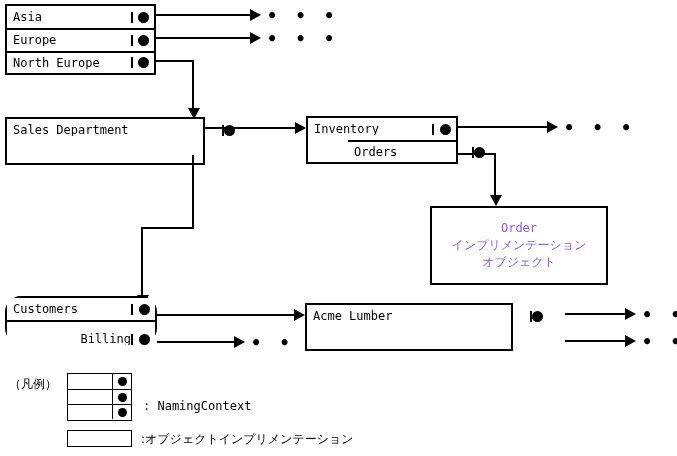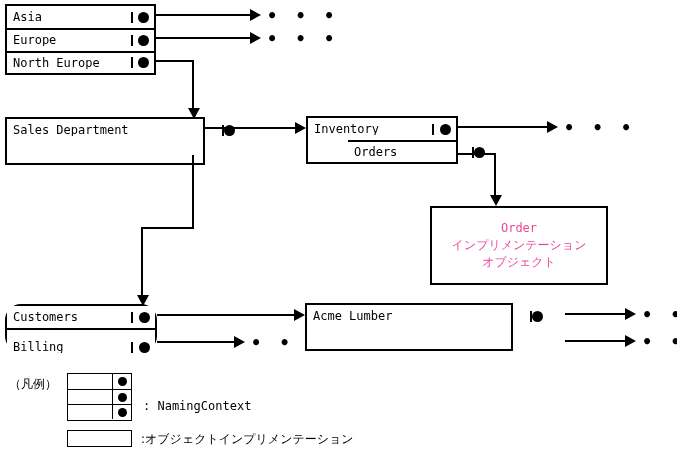--- a/index.html
+++ b/index.html
@@ -56,21 +56,21 @@
     display:flex;
     flex-direction:column;
     align-items:center;
     justify-content:center;
     text-align:center;
   }
   .impl-line{
     font-family:"DejaVu Sans","Liberation Sans",sans-serif;
     font-size:12px;
     line-height:17px;
-    color:#ec4899;
+    color:#8b5cf6;
     white-space:nowrap;
   }
   .impl-line.mono{font-family:"DejaVu Sans Mono","Liberation Mono",monospace;}
   .hline{position:absolute;background:#000;height:2px;}
   .vline{position:absolute;background:#000;width:2px;}
   .arrow-r{
     position:absolute;
     width:0;height:0;
     border-top:6px solid transparent;
     border-bottom:6px solid transparent;
@@ -215,28 +215,28 @@
   <div class="hline" style="left:458px;top:153px;width:38px;"></div>
   <div class="vline" style="left:494px;top:153px;height:43px;"></div>
   <div class="arrow-d" style="left:490px;top:195px;"></div>
 
   <div class="impl-box" style="left:430px;top:206px;width:178px;height:79px;">
     <div class="impl-line mono">Order</div>
     <div class="impl-line">インプリメンテーション</div>
     <div class="impl-line">オブジェクト</div>
   </div>
 
-  <div class="nc-box" style="left:5px;top:304px;width:152px;height:48px;border-radius:16px;">
+  <div class="nc-box" style="left:5px;top:296px;width:152px;height:48px;border-radius:16px;">
     <div class="nc-row" style="height:22px;">
       <div class="nc-label" style="width:124px;">Customers</div>
       <div class="nc-dotcell">
           <span class="dot"></span>
         </div>
     </div>
-    <div class="nc-row" style="height:36px;">
+    <div class="nc-row" style="height:36px;text-align:right;">
       <div class="nc-label" style="width:124px;">Billing</div>
       <div class="nc-dotcell">
           <span class="dot"></span>
         </div>
     </div>
   </div>
 
   <div class="hline" style="left:157px;top:314px;width:138px;"></div>
   <div class="arrow-r" style="left:294px;top:309px;"></div>
 

